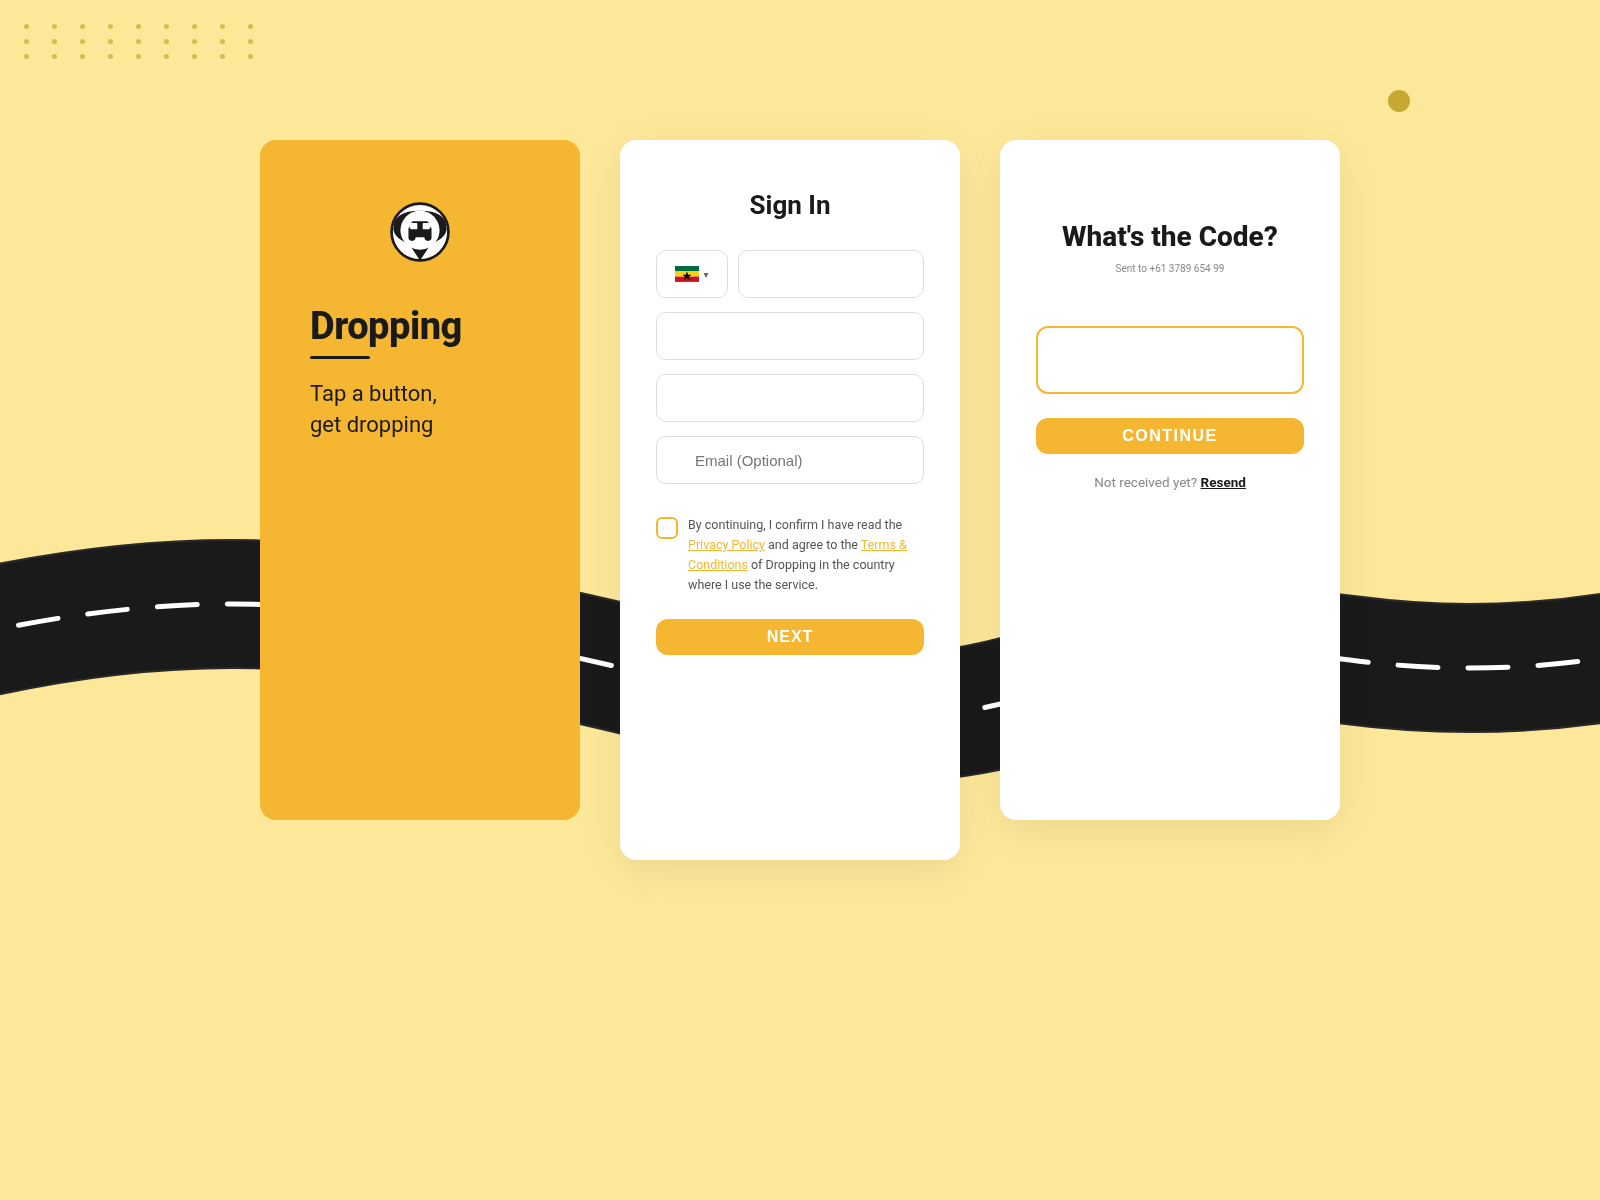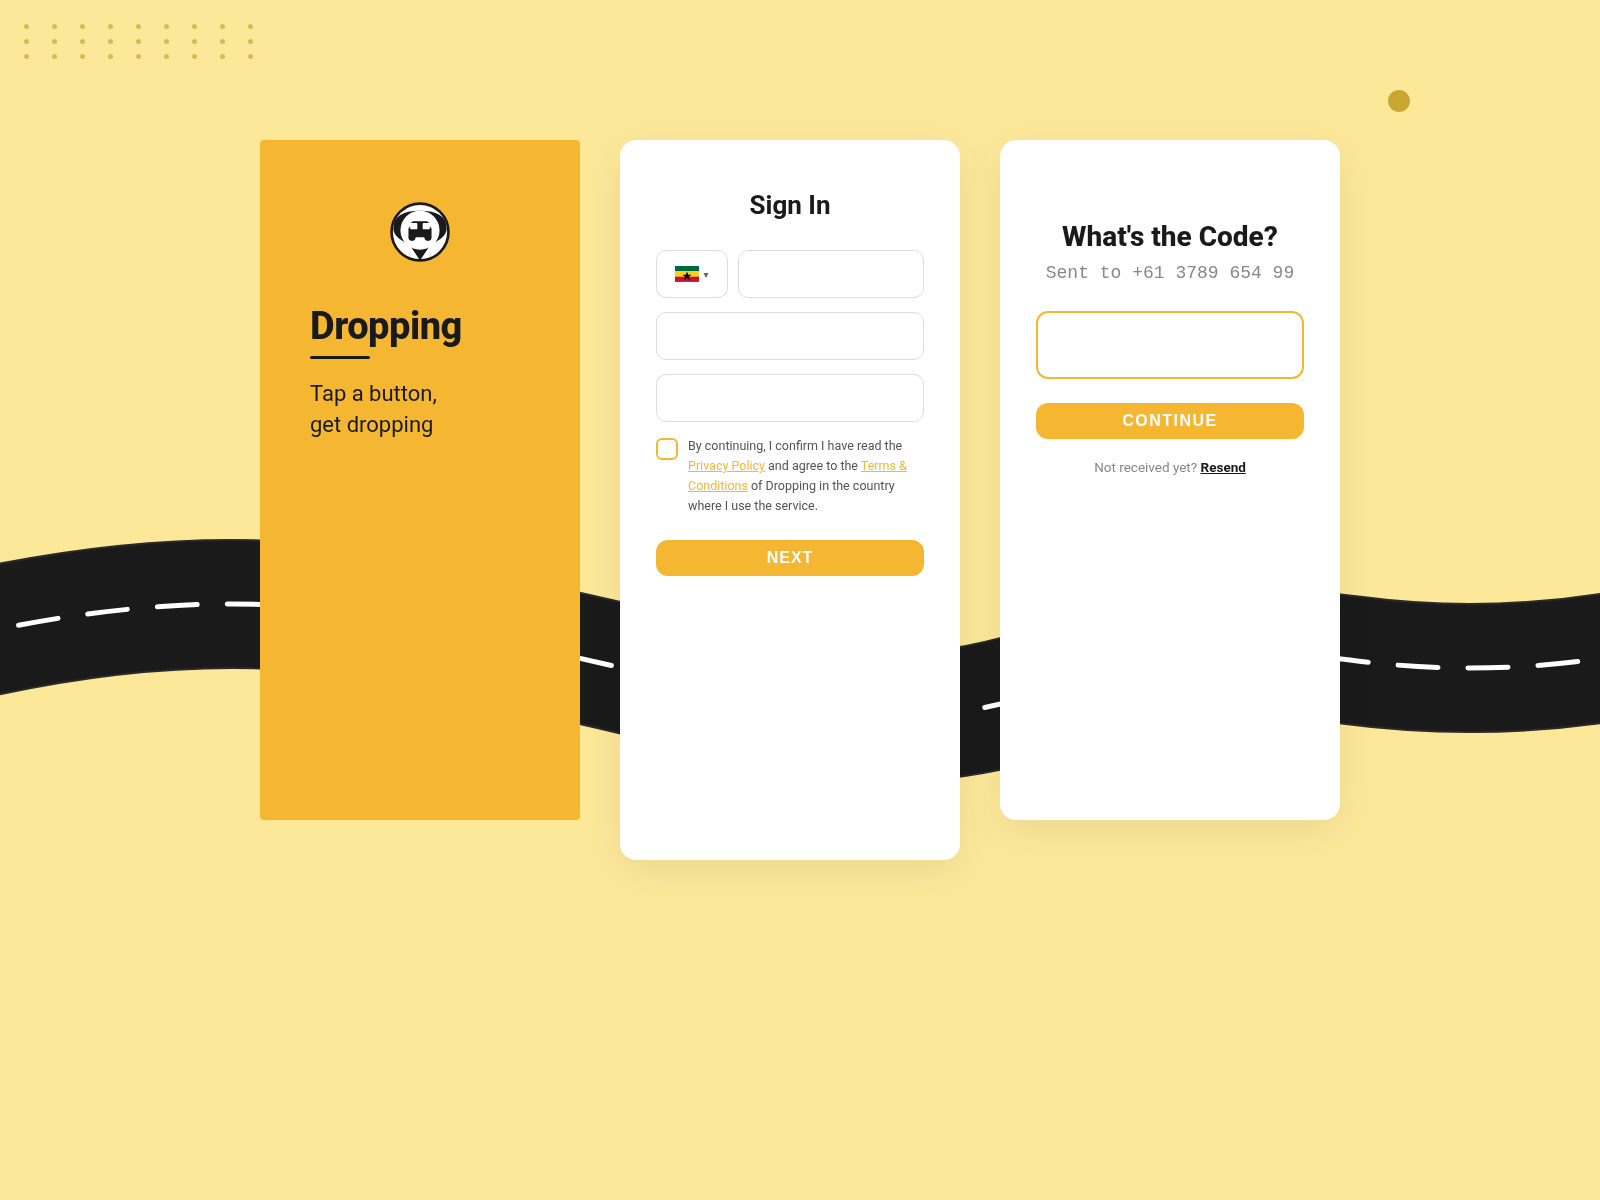--- a/index.html
+++ b/index.html
@@ -71,21 +71,21 @@
       align-items: flex-start;
       gap: 40px;
       z-index: 10;
     }
 
     
     .card-intro {
       width: 320px;
       height: 680px;
       background: #f5b731;
-      border-radius: 4px;
+      border-radius: 16px;
       display: flex;
       flex-direction: column;
       align-items: center;
       padding: 60px 40px 40px;
       position: relative;
     }
 
     .logo-pin {
       width: 80px;
       height: 80px;
@@ -202,21 +202,21 @@
     .phone-input-wrapper .input-icon {
       left: 12px;
     }
 
     .checkbox-row {
       display: flex;
       align-items: flex-start;
       gap: 10px;
       width: 100%;
       margin-bottom: 24px;
-      margin-top: 0;
+      margin-top: 17px;
     }
 
     .checkbox-icon {
       width: 22px;
       height: 22px;
       border: 2px solid #f5b731;
       border-radius: 6px;
       background: #fff;
       flex-shrink: 0;
       margin-top: 2px;
@@ -265,25 +265,24 @@
 
     .code-title {
       font-size: 28px;
       font-weight: 800;
       color: #1a1a1a;
       text-align: center;
       margin-bottom: 10px;
     }
 
     .code-subtitle {
-      font-size: 18px;
+      font-size: 10px;
       color: #888;
       text-align: center;
-      margin-bottom: 28px;
-      font-family: Liberation Mono, monospace;
+      margin-bottom: 52px;
     }
 
     .code-input {
       width: 100%;
       height: 68px;
       border: 2px solid #f5b731;
       border-radius: 12px;
       font-size: 24px;
       text-align: center;
       letter-spacing: 6px;
@@ -408,20 +407,24 @@
     <div class="input-wrapper">
       <span class="input-icon">👤</span>
       <input type="text" class="input-field" style="">
     </div>
 
     <div class="input-wrapper">
       <span class="input-icon">👤</span>
       <input type="text" class="input-field" style="">
     </div>
 
+    <div class="input-wrapper">
+      <span class="input-icon">✉️</span>
+      <input type="email" class="input-field" placeholder="Email (Optional)" style="">
+    </div>
 
     <div class="checkbox-row">
       <div class="checkbox-icon"></div>
       <div class="terms-text">
         <span>By continuing, I confirm I have read the </span><span class="terms-link">Privacy Policy</span><span> and agree to the </span><span class="terms-link">Terms &amp; Conditions</span><span> of Dropping in the country where I use the service.</span>
       </div>
     </div>
 
     <button class="next-btn">NEXT</button>
   </div>

